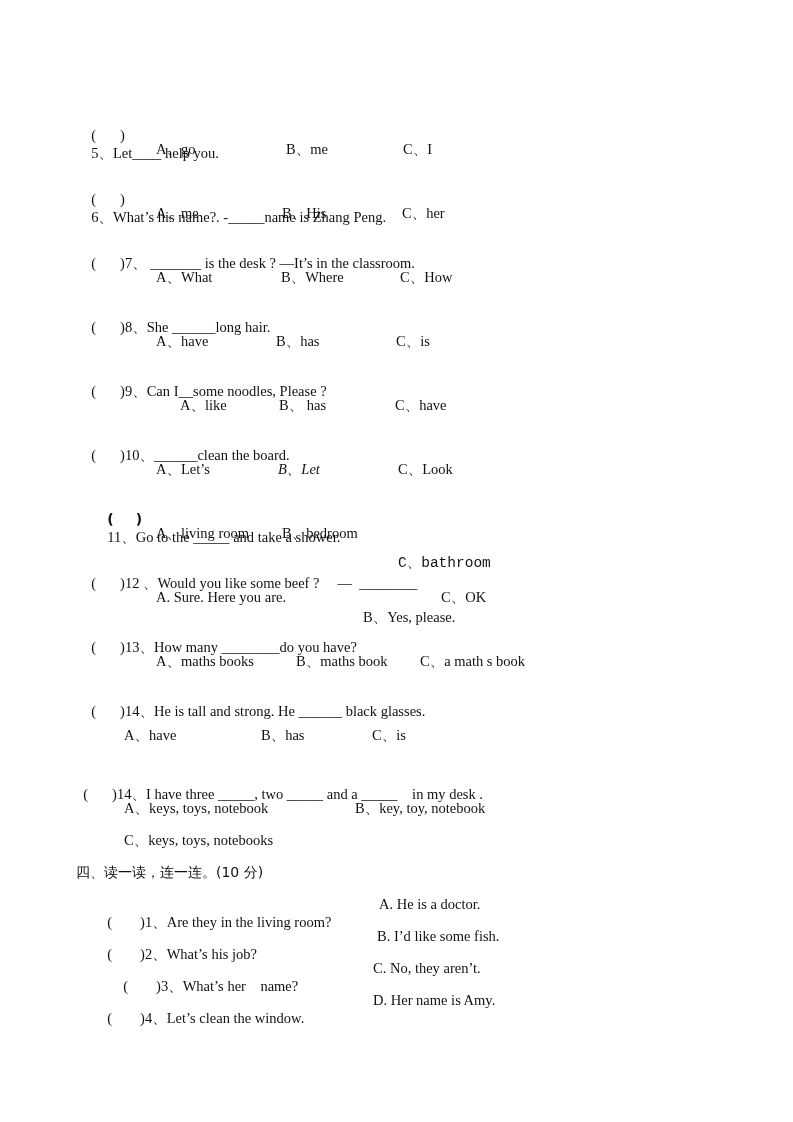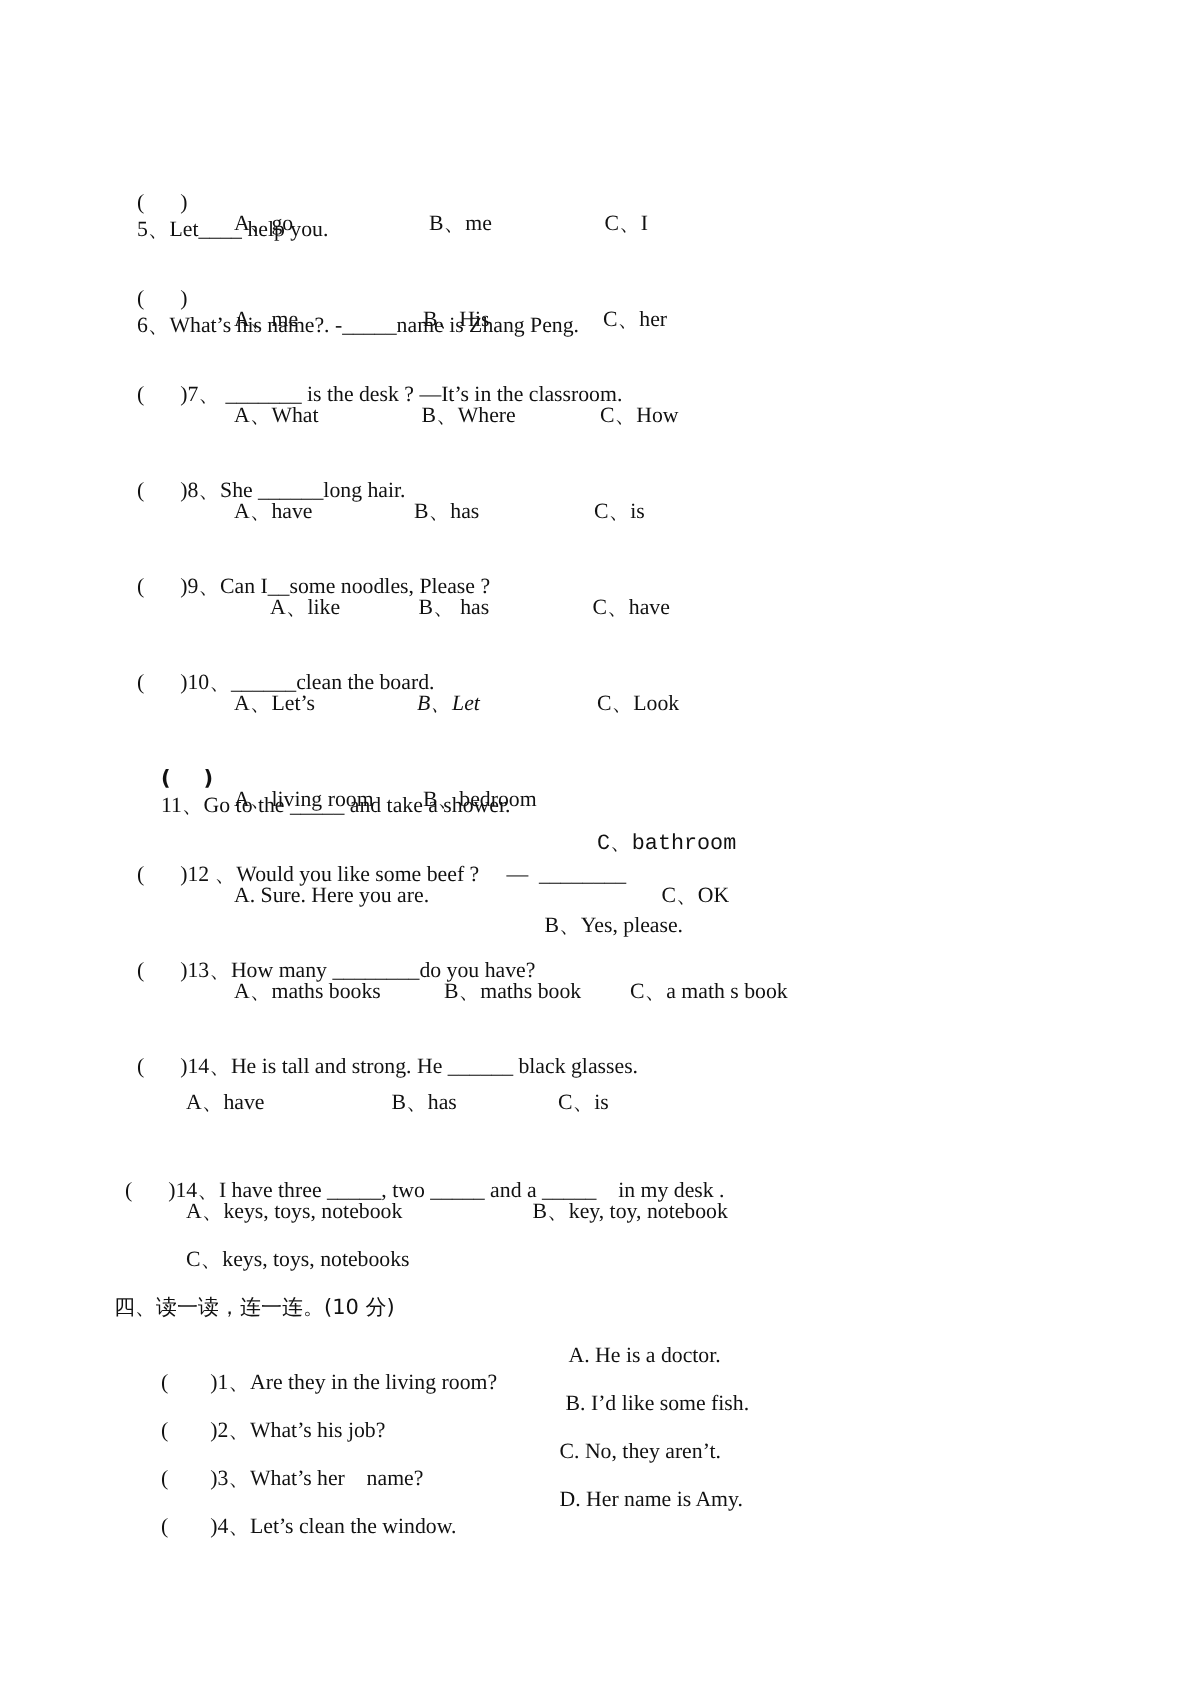--- a/index.html
+++ b/index.html
@@ -106,21 +106,21 @@
 <div class="line" style="left:100px;top:895px;">
   <span>(</span><span style="display:inline-block;width:28px;"></span><span>)</span><span>1、</span><span>Are they in the living room?</span>
 </div>
 <div class="opt" style="left:379px;top:895px;">A. He is a doctor.</div>
 
 <div class="line" style="left:100px;top:927px;">
   <span>(</span><span style="display:inline-block;width:28px;"></span><span>)</span><span>2、</span><span>What’s his job?</span>
 </div>
 <div class="opt" style="left:377px;top:927px;">B. I’d like some fish.</div>
 
-<div class="line" style="left:100px;top:959px;">
+<div class="line" style="left:116px;top:959px;">
   <span>(</span><span style="display:inline-block;width:28px;"></span><span>)</span><span>3、</span><span>What’s her    name?</span>
 </div>
 <div class="opt" style="left:373px;top:959px;">C. No, they aren’t.</div>
 
 <div class="line" style="left:100px;top:991px;">
   <span>(</span><span style="display:inline-block;width:28px;"></span><span>)</span><span>4、</span><span>Let’s clean the window.</span>
 </div>
 <div class="opt" style="left:373px;top:991px;">D. Her name is Amy.</div>
 
 </body></html>

